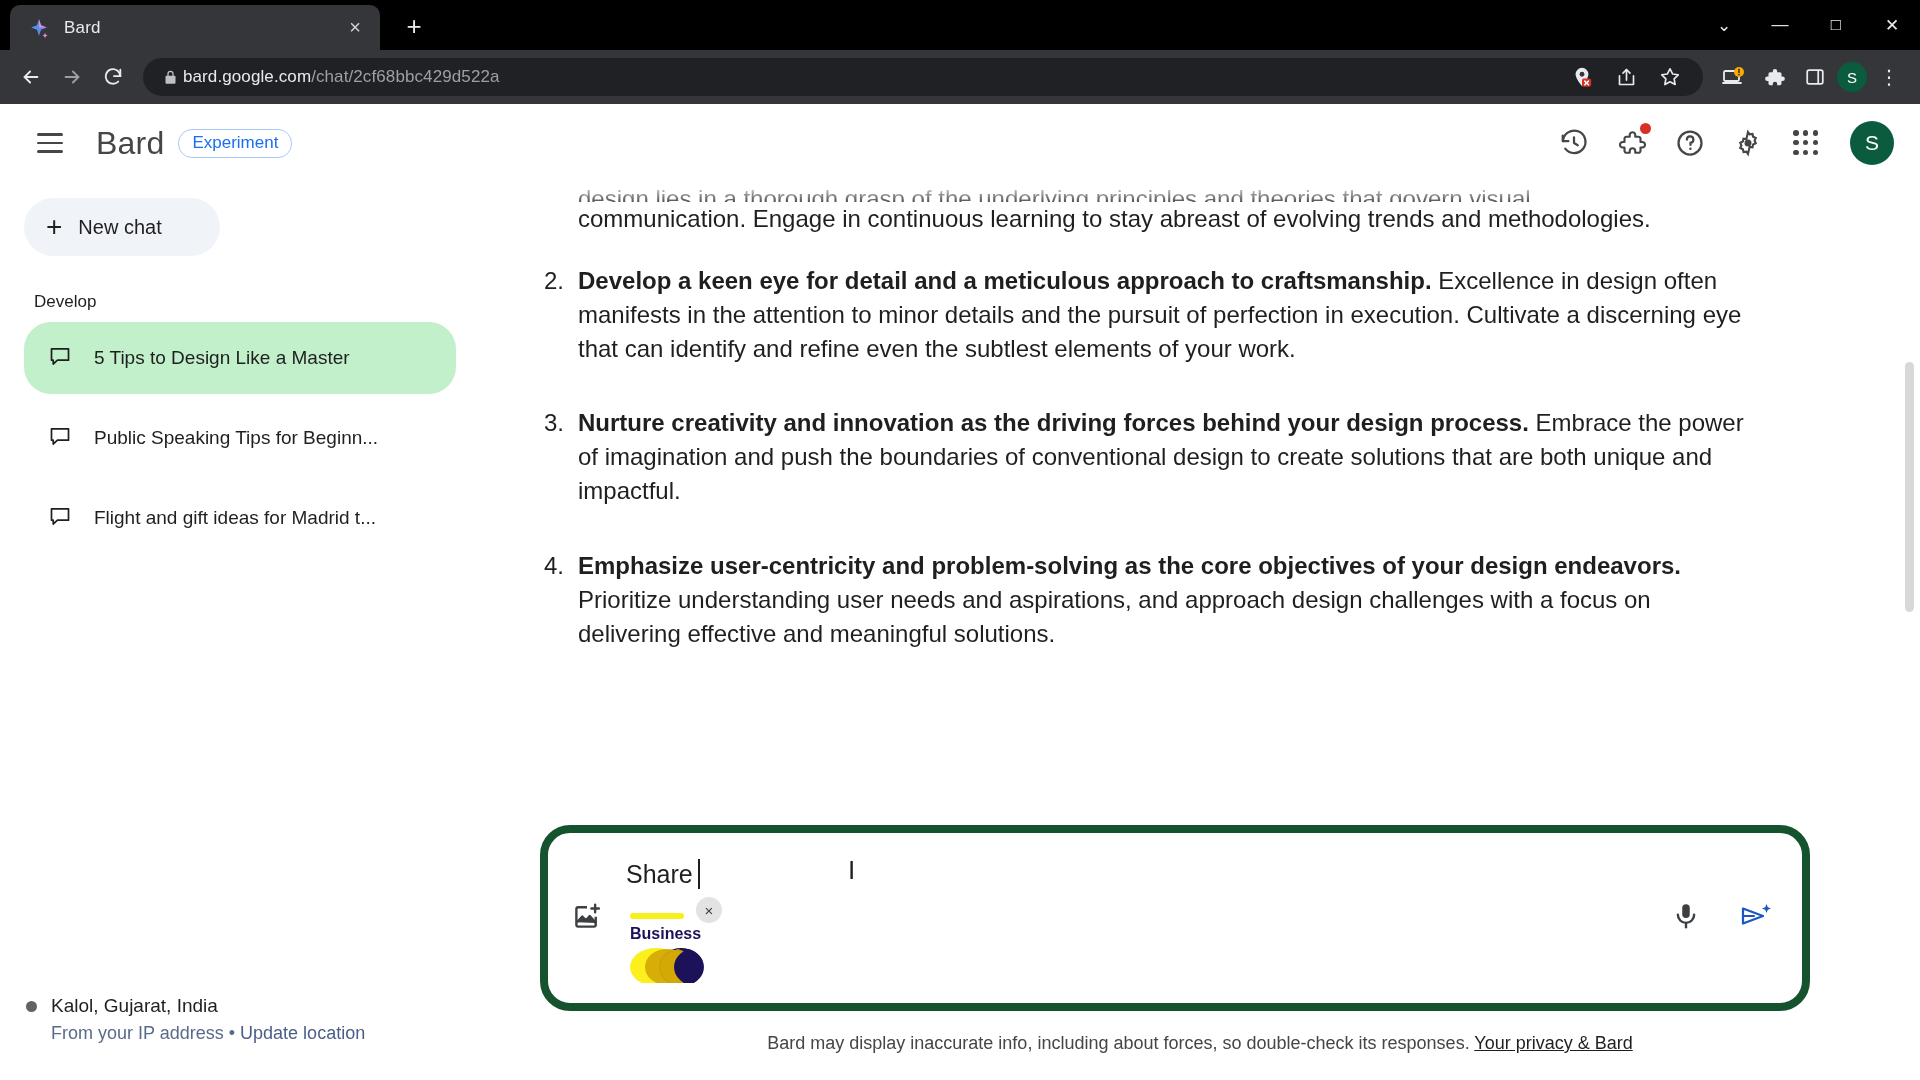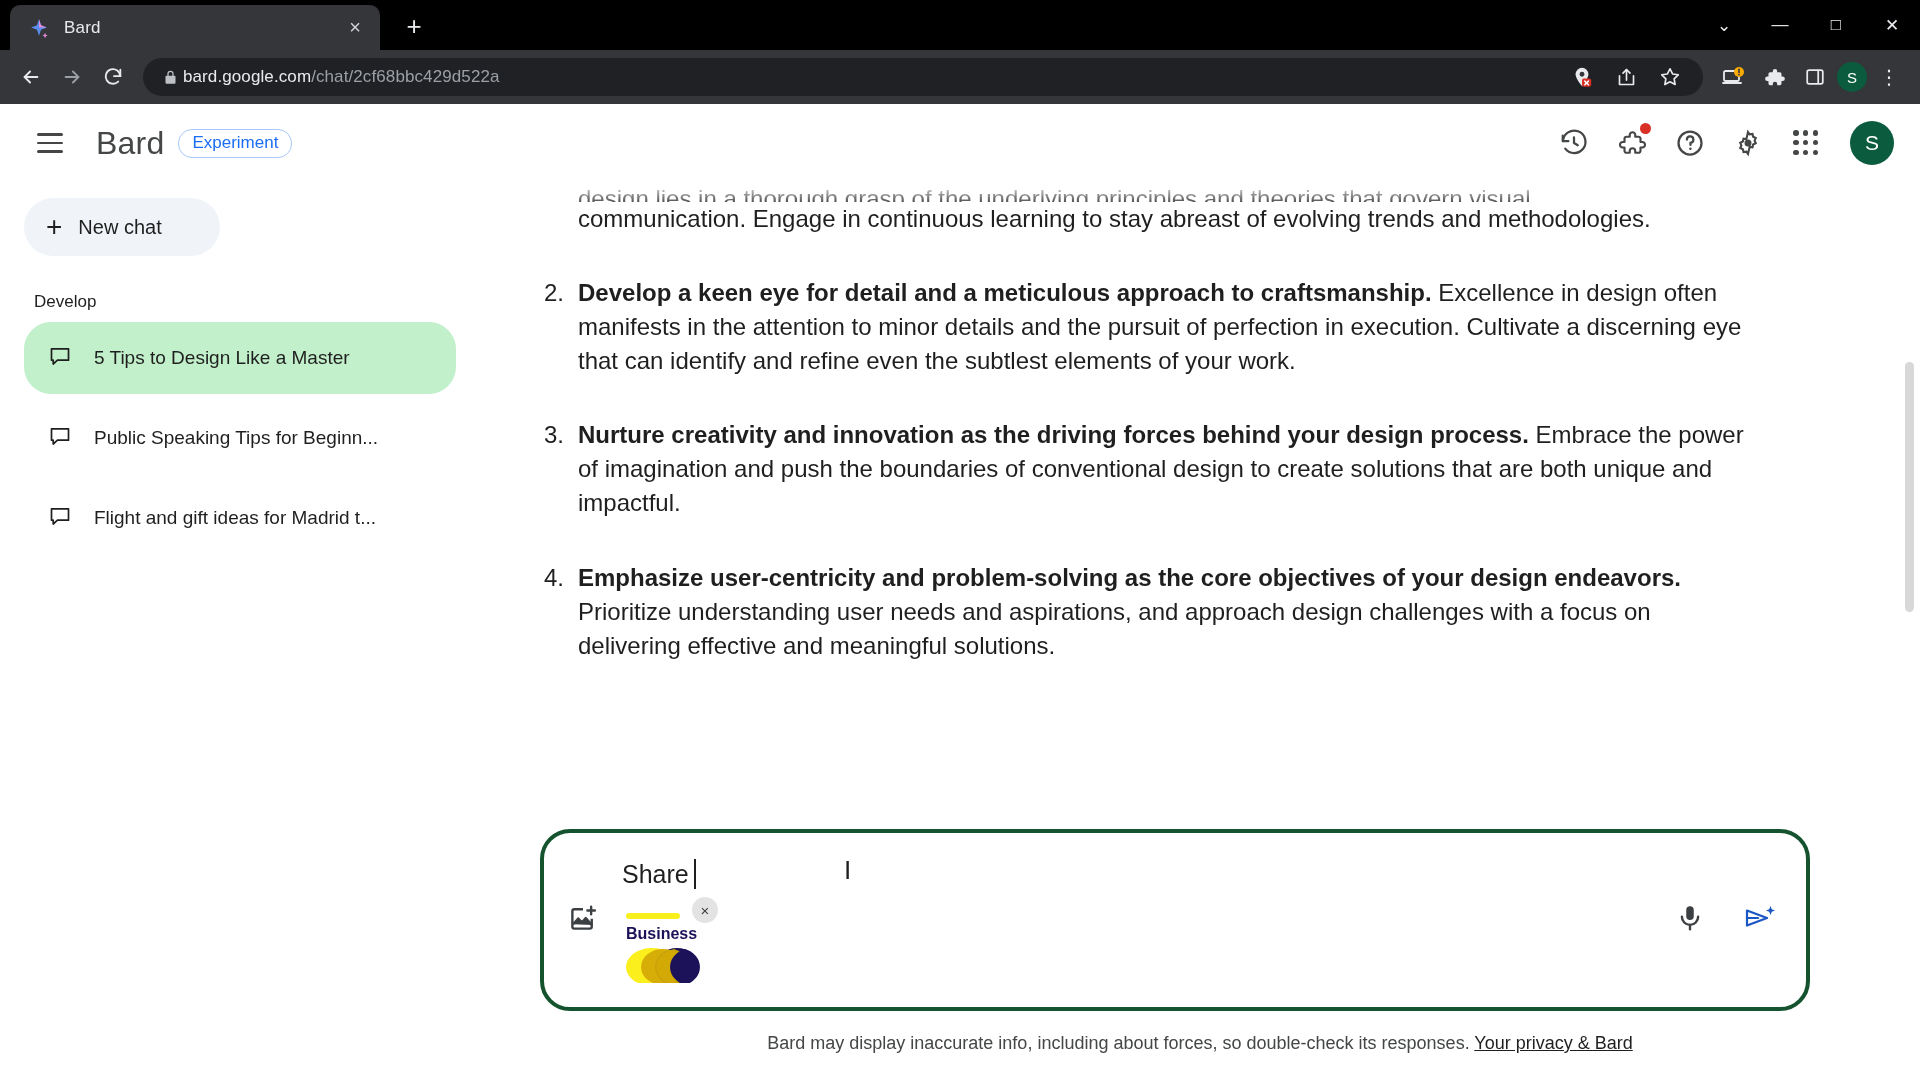--- a/index.html
+++ b/index.html
@@ -118,21 +118,21 @@
   .fade-top { position: absolute; left: 0; right: 0; top: 0; height: 26px;
     background: linear-gradient(#ffffff, rgba(255,255,255,0)); pointer-events: none; }
 
   .scrollbar-track { position: absolute; right: 6px; top: 180px; bottom: 0; width: 9px; }
   .scrollbar-thumb { position: absolute; top: 0; width: 9px; height: 250px; background: #d8d8d8;
     border-radius: 5px; }
 
   
   .composer-area { flex:none; padding: 0 110px 0 60px; background: #fff; }
   .composer {
-    border: 4px solid #14532d; border-radius: 30px; min-height: 182px; display: flex;
+    border: 8px solid #14532d; border-radius: 30px; min-height: 182px; display: flex;
     align-items: flex-start; padding: 0; background: #fff; position: relative;
   }
   .cmp-left { width: 78px; flex: none; display: flex; align-items: center; justify-content: center;
     align-self: center; }
   .cmp-mid { flex: 1; padding: 26px 0 20px 0; }
   .cmp-text { font-size: 25px; color: #1f1f1f; display: flex; align-items: center; }
   .caret { width: 2px; height: 30px; background: #1f1f1f; margin-left: 5px; animation: blink 1s steps(1) infinite;}
   @keyframes blink { 50% { opacity: 0; } }
   .thumb-wrap { margin-top: 16px; position: relative; width: 86px; }
   .thumb { width: 86px; height: 78px; border-radius: 6px; overflow: hidden; position: relative; background:#fff;}
@@ -331,28 +331,39 @@
         </div>
         <div class="chat-item" style="margin-top:8px">
           <span>
             <svg width="24" height="24" viewBox="0 0 24 24" fill="none" stroke="#1f1f1f" stroke-width="1.7" stroke-linejoin="round">
                 <path d="M3.5 4.8h17v11.4h-11L5.2 20v-3.8H3.5z"></path>
               </svg>
           </span>
           <span class="ci-label">Flight and gift ideas for Madrid t...</span>
         </div>
 
+        <div class="sidebar-foot">
+          <div class="loc-row">
+            <span class="loc-dot"></span>
+            <span class="loc-name">Kalol, Gujarat, India</span>
+          </div>
+          <div class="loc-sub">
+            <span>From your IP address</span>
+            <span>•</span>
+            <a href="#">Update location</a>
+          </div>
+        </div>
       </div>
 
       <div class="convo-wrap">
 
         <div class="convo-scroll">
           <div class="answer-card">
             <div class="cut-line">design lies in a thorough grasp of the underlying principles and theories that govern visual</div>
-            <div class="cont-para" style="margin-bottom:40px">communication. Engage in continuous learning to stay abreast of evolving trends and methodologies.</div>
+            <div class="cont-para" style="margin-bottom:28px">communication. Engage in continuous learning to stay abreast of evolving trends and methodologies.</div>
 
             <div class="ol">
               <div class="li">
                 <span class="li-num">2.</span>
                 <span class="li-text"><b>Develop a keen eye for detail and a meticulous approach to craftsmanship.</b><span> Excellence in design often manifests in the attention to minor details and the pursuit of perfection in execution. Cultivate a discerning eye that can identify and refine even the subtlest elements of your work.</span></span>
               </div>
               <div class="li">
                 <span class="li-num">3.</span>
                 <span class="li-text"><b>Nurture creativity and innovation as the driving forces behind your design process.</b><span> Embrace the power of imagination and push the boundaries of conventional design to create solutions that are both unique and impactful.</span></span>
               </div>

